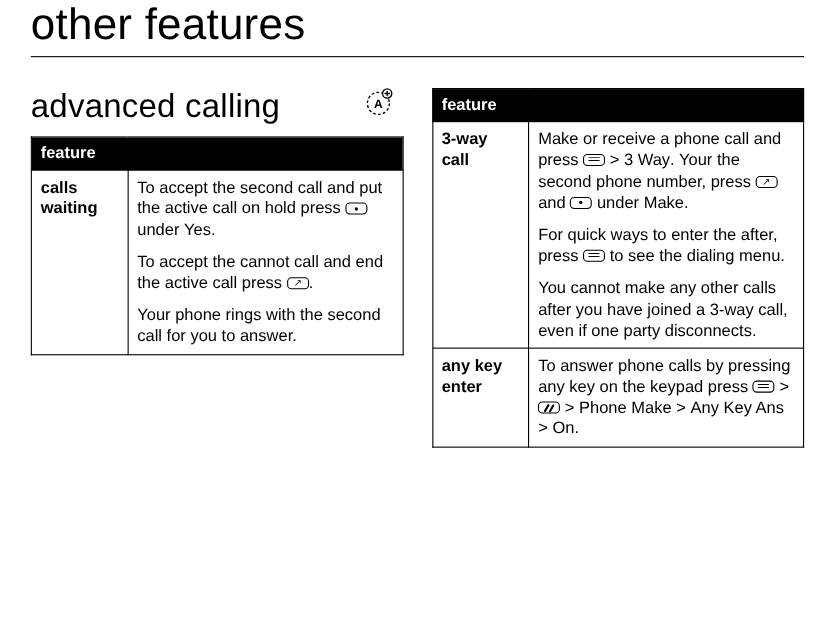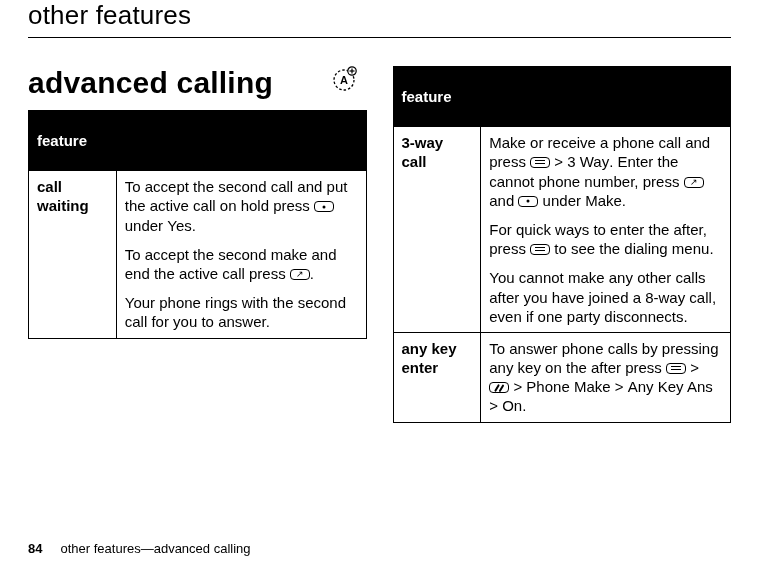--- a/index.html
+++ b/index.html
@@ -13,21 +13,21 @@
     background: #fff;
     position: relative;
     overflow: hidden;
   }
   .page {
     padding: 0 28px 0 28px;
     position: relative;
     height: 100%;
   }
   .h1 {
-    font-size: 26px;
+    font-size: 40px;
     font-weight: 400;
     letter-spacing: 0.2px;
     margin: 0 0 6px 0;
     padding-top: 0;
   }
   .rule {
     border: none;
     border-top: 1.5px solid #000;
     margin: 0 0 28px 0;
   }
@@ -35,41 +35,41 @@
     display: flex;
     gap: 26px;
   }
   .col {
     flex: 1 1 0;
     min-width: 0;
     position: relative;
   }
   .h2 {
     font-size: 30px;
-    font-weight: 700;
+    font-weight: 400;
     margin: 0 0 10px 0;
     letter-spacing: 0.2px;
   }
   .iconwrap {
     position: absolute;
     top: -2px;
     right: 8px;
   }
   table.feature {
     border-collapse: collapse;
     width: 100%;
     font-size: 15px;
     line-height: 1.28;
   }
   table.feature th {
     background: #000;
     color: #fff;
     text-align: left;
     font-weight: 700;
-    padding: 20px 8px;
+    padding: 5px 8px;
     border: 1.5px solid #000;
   }
   table.feature td {
     border: 1.5px solid #000;
     padding: 6px 8px;
     vertical-align: top;
   }
   .row-div td {
     border-top: 1px solid #000;
   }
@@ -156,27 +156,27 @@
         <line x1="20.5" y1="7" x2="25.5" y2="7" stroke="#000" stroke-width="1.2"></line>
       </svg>
     </span>
 
     <table class="feature">
       <tbody>
             <tr>
               <th colspan="2">feature</th>
             </tr>
       <tr>
-        <td class="fname">call waiting</td>
+        <td class="fname">calls waiting</td>
         <td class="fdesc">
           <p>
             <span>To accept the second call and put the active call on hold press </span><span class="keyicon dot"></span><span> under </span><span class="boldcnd">Yes</span><span>.</span>
           </p>
           <p>
-            <span>To accept the second make and end the active call press </span><span class="keyicon send"></span><span>.</span>
+            <span>To accept the cannot call and end the active call press </span><span class="keyicon send"></span><span>.</span>
           </p>
           <p>
             <span>Your phone rings with the second call for you to answer.</span>
           </p>
         </td>
       </tr>
     </tbody>
         </table>
   </div>
 
@@ -184,40 +184,37 @@
     <table class="feature">
       <tbody>
             <tr>
               <th colspan="2">feature</th>
             </tr>
 
       <tr>
         <td class="fname">3-way call</td>
         <td class="fdesc">
           <p>
-            <span>Make or receive a phone call and press </span><span class="keyicon lines"></span><span> &gt; </span><span class="boldcnd">3 Way</span><span>. Enter the cannot phone number, press </span><span class="keyicon send"></span><span> and </span><span class="keyicon dot"></span><span> under </span><span class="boldcnd">Make</span><span>.</span>
+            <span>Make or receive a phone call and press </span><span class="keyicon lines"></span><span> &gt; </span><span class="boldcnd">3 Way</span><span>. Your the second phone number, press </span><span class="keyicon send"></span><span> and </span><span class="keyicon dot"></span><span> under </span><span class="boldcnd">Make</span><span>.</span>
           </p>
           <p>
             <span>For quick ways to enter the after, press </span><span class="keyicon lines"></span><span> to see the dialing menu.</span>
           </p>
-          <p>You cannot make any other calls after you have joined a 8-way call, even if one party disconnects.</p>
+          <p>You cannot make any other calls after you have joined a 3-way call, even if one party disconnects.</p>
         </td>
       </tr>
 
       <tr class="row-div">
         <td class="fname">any key enter</td>
         <td class="fdesc">
           <p>
-            <span>To answer phone calls by pressing any key on the after press </span><span class="keyicon lines"></span><span> &gt; </span><span class="keyicon wrench"></span><span> &gt; </span><span class="boldcnd">Phone Make</span><span> &gt; </span><span class="boldcnd">Any Key Ans</span><span> &gt; </span><span class="boldcnd">On</span><span>.</span>
+            <span>To answer phone calls by pressing any key on the keypad press </span><span class="keyicon lines"></span><span> &gt; </span><span class="keyicon wrench"></span><span> &gt; </span><span class="boldcnd">Phone Make</span><span> &gt; </span><span class="boldcnd">Any Key Ans</span><span> &gt; </span><span class="boldcnd">On</span><span>.</span>
           </p>
         </td>
       </tr>
     </tbody>
         </table>
   </div>
 
 </div>
 
-<div class="footer">
-  <span class="pnum">84</span><span>other features—advanced calling</span>
+
 </div>
 
-</div>
-
 </body></html>

